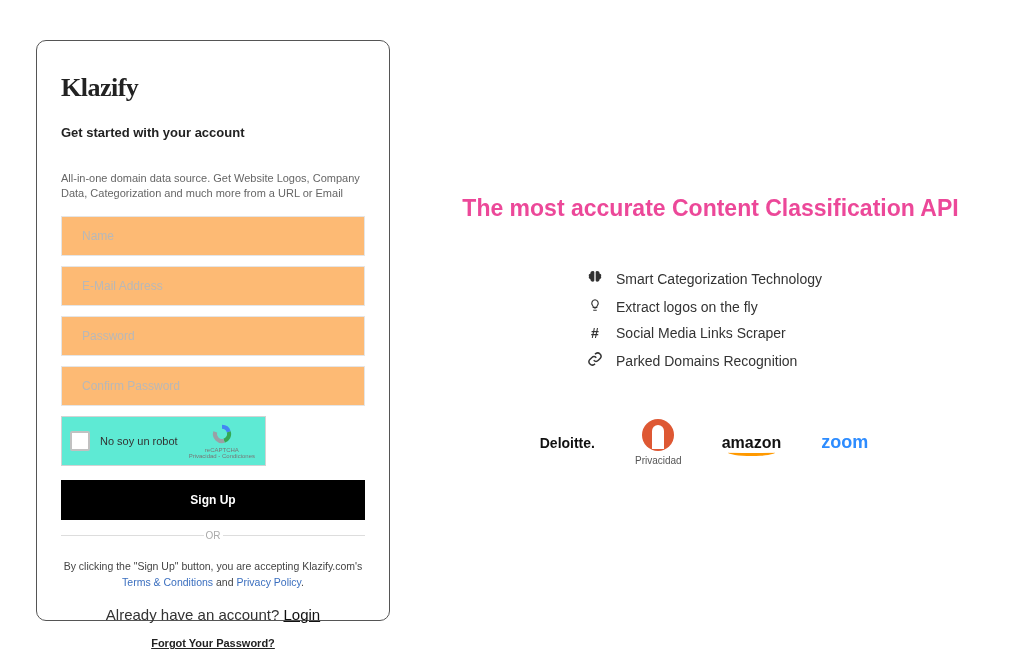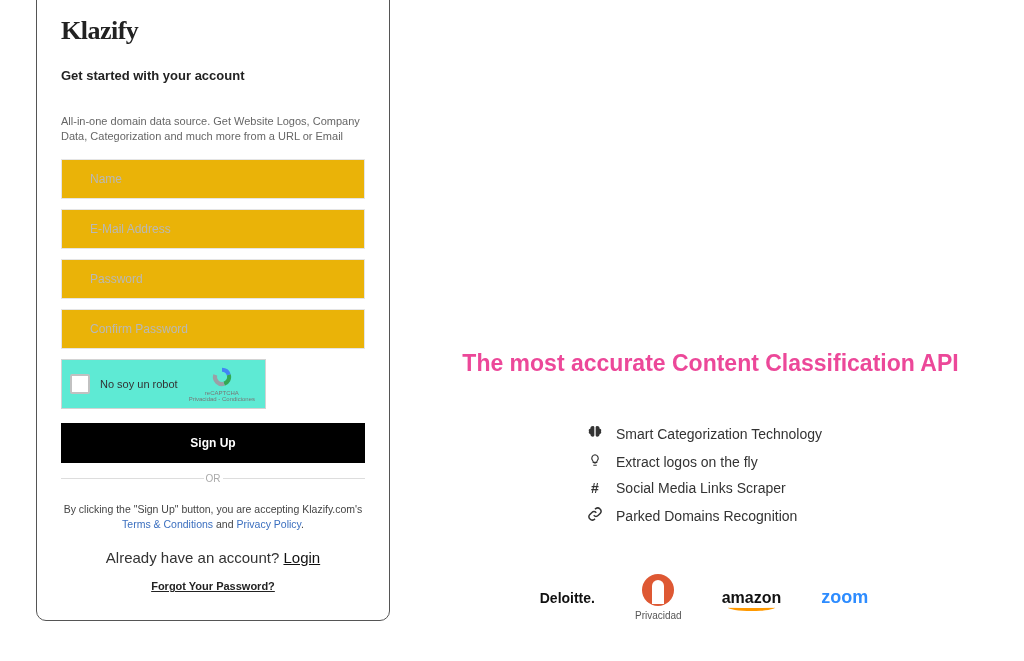--- a/index.html
+++ b/index.html
@@ -10,21 +10,20 @@
     width: 1024px;
     height: 661px;
     overflow: hidden;
   }
   .page {
     display: flex;
     width: 100%;
     height: 100%;
     padding: 40px 36px;
     gap: 30px;
-    align-items: flex-end;
   }
   .card {
     width: 354px;
     border: 1px solid #555;
     border-radius: 10px;
     padding: 32px 24px 28px;
     flex-shrink: 0;
   }
   .logo {
     font-family: Georgia, "Times New Roman", serif;
@@ -41,22 +40,22 @@
   .subtext {
     font-size: 11px;
     color: #666;
     line-height: 1.4;
     margin-bottom: 14px;
     margin-top: 31px;
   }
   .input {
     width: 100%;
     border: 1px solid #e5e5e5;
-    background: #eab308;
-    padding: 12px 28px;
+    background: #fdba74;
+    padding: 12px 20px;
     font-size: 12px;
     color: #333;
     margin-bottom: 10px;
   }
   .input::placeholder { color: #b8b8b8; }
   .recaptcha {
     width: 205px;
     height: 50px;
     border: 1px solid #d3d3d3;
     background: #5eead4;

